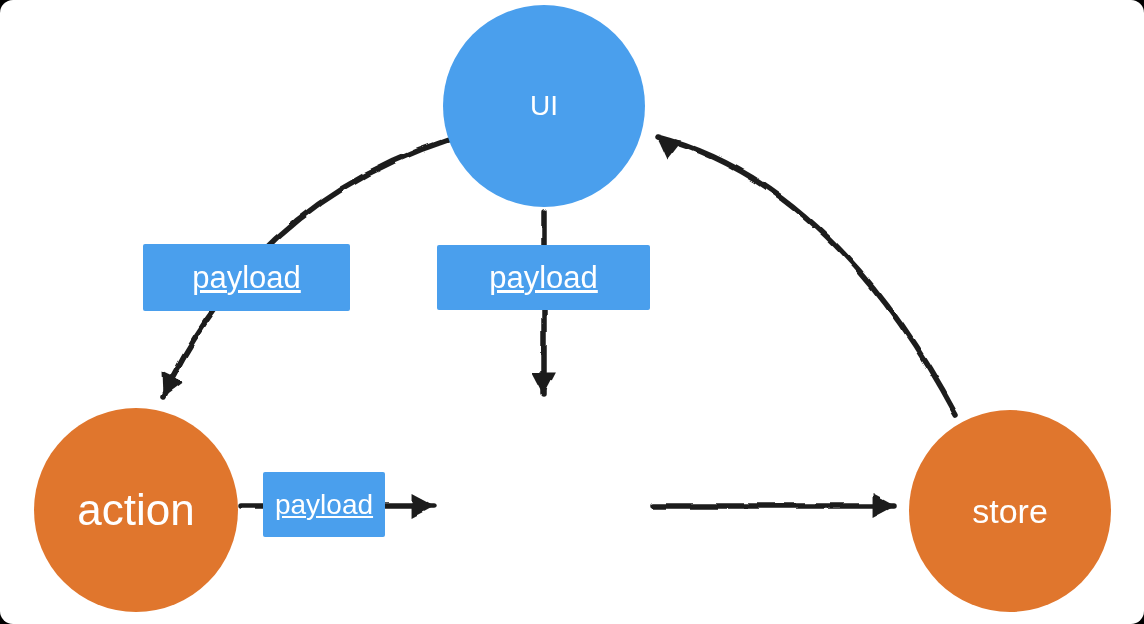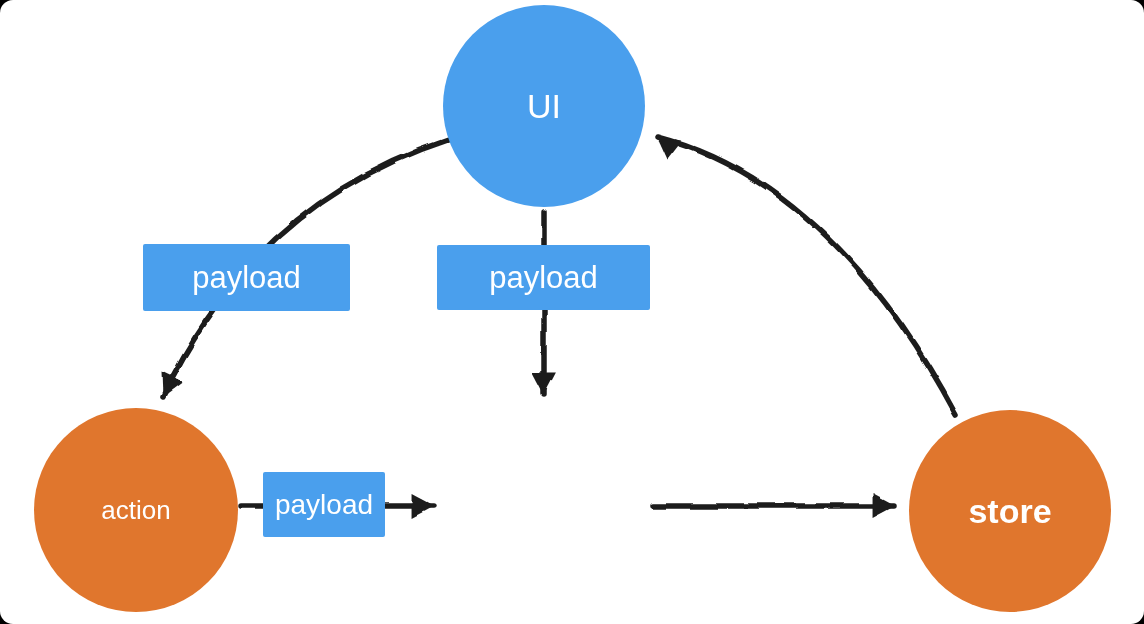--- a/index.html
+++ b/index.html
@@ -37,33 +37,34 @@
     border-radius: 50%;
     display: flex;
     align-items: center;
     justify-content: center;
     color: var(--c-text, #ffffff);
     font-weight: 400;
     user-select: none;
   }
   .node.blue   { background: var(--c-blue, #4a9fed); }
   .node.orange { background: var(--c-orange, #e0762d); }
-  #node-ui       { left: 443px; top: 5px;   width: 202px; height: 202px; font-size: 34px; }
-  #node-action   { left: 34px;  top: 408px; width: 204px; height: 204px; font-size: 26px; }
+  #node-ui       { left: 443px; top: 5px;   width: 202px; height: 202px; font-size: 28px; }
+  #node-action   { left: 34px;  top: 408px; width: 204px; height: 204px; font-size: 44px; }
   #node-mutation { left: 445px; top: 407px; width: 208px; height: 208px; font-size: 34px; }
-  #node-store    { left: 909px; top: 410px; width: 202px; height: 202px; font-size: 34px; font-weight: bold; }
+  #node-store    { left: 909px; top: 410px; width: 202px; height: 202px; font-size: 34px; }
   .edge-label {
     position: absolute;
     background: var(--c-blue, #4a9fed);
     color: var(--c-text, #ffffff);
     display: flex;
     align-items: center;
     justify-content: center;
     border-radius: 2px;
     user-select: none;
+    text-decoration: underline;
   }
   #label-ui-action       { left: 143px; top: 244px; width: 207px; height: 67px; font-size: 31px; }
   #label-ui-mutation     { left: 437px; top: 245px; width: 213px; height: 65px; font-size: 31px; }
   #label-action-mutation { left: 263px; top: 472px; width: 122px; height: 65px; font-size: 28px; }
 </style>
 </head>
 <body>
 
 <div class="stage">
 

